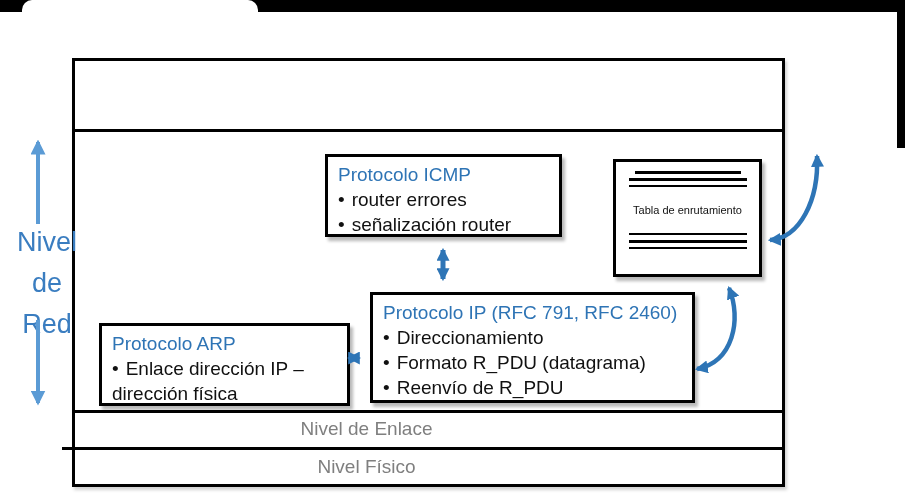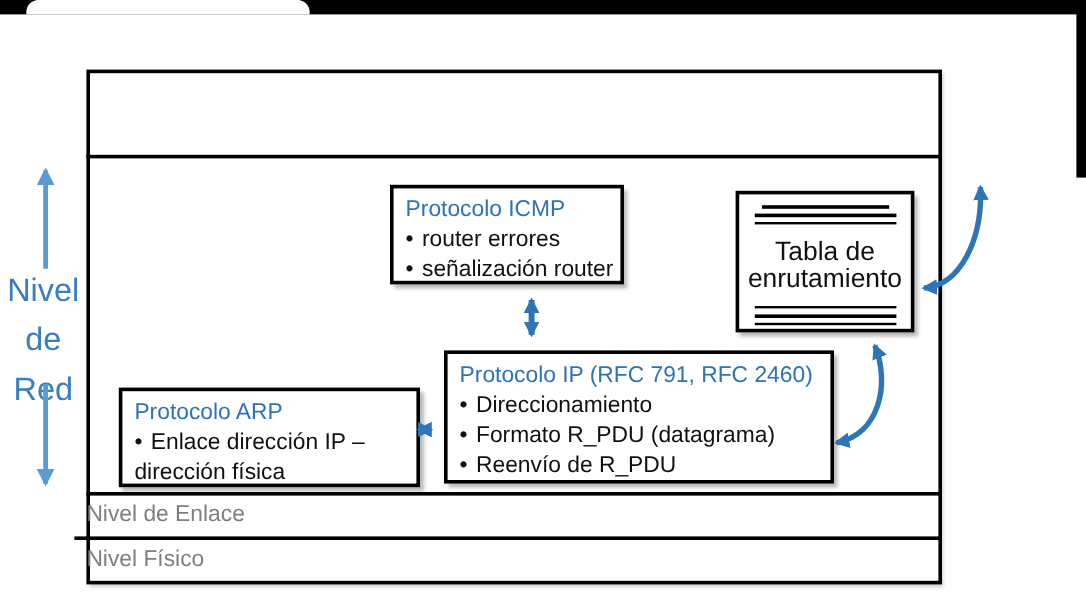--- a/index.html
+++ b/index.html
@@ -15,44 +15,44 @@
 
   
   .frame{position:absolute;left:72px;top:58px;width:713px;height:429px;
     border:3px solid #000;box-sizing:border-box;background:transparent;
     box-shadow:2px 3px 3px rgba(0,0,0,0.18);z-index:1;}
   .hdiv{position:absolute;height:3px;background:#000;left:72px;width:713px;z-index:1;}
   .tick{position:absolute;left:62px;top:447px;width:12px;height:3px;background:#000;z-index:1;}
 
   .layer-label{position:absolute;color:#7f7f7f;z-index:2;}
   .transport-label{left:92px;top:82px;font-size:20px;}
-  .row-label{left:72px;width:589px;text-align:left;font-size:19px;}
+  .row-label{left:72px;width:589px;text-align:center;font-size:19px;}
   .link-label{top:418px;}
   .physical-label{top:456px;}
 
   
   .side-label{position:absolute;left:0;top:222px;width:72px;text-align:center;
-    color:#3a7dc0;font-size:27px;line-height:41px;z-index:2;}
+    color:#3a7dc0;font-size:27px;line-height:41px;z-index:2;padding-left:11px;}
 
   
   .pbox{position:absolute;background:#fff;border:3px solid #000;box-sizing:border-box;
     box-shadow:3px 4px 3px rgba(0,0,0,0.28);z-index:3;color:#111;}
   .pbox .inner{padding:5px 10px 4px 10px;}
   .ptitle{color:#2e74b5;font-size:19px;line-height:25px;white-space:nowrap;}
   .pline{font-size:19px;line-height:25px;}
   .pline .dot{margin-right:7px;}
   .nowrap{white-space:nowrap;}
 
-  #icmp-box{left:325px;top:154px;width:195px;height:83px;}
+  #icmp-box{left:325px;top:154px;width:237px;height:83px;}
   #rp-box{left:673px;top:13px;width:224px;height:132px;}
   #ip-box{left:370px;top:292px;width:325px;height:111px;}
   #arp-box{left:99px;top:323px;width:251px;height:83px;}
   #rt-box{left:613px;top:159px;width:149px;height:118px;text-align:center;}
 
-  #rt-box .rt-text{font-size:22px;line-height:22px;margin-top:12px;color:#111;}
+  #rt-box .rt-text{font-size:11px;line-height:22px;margin-top:12px;color:#111;}
   .tline{background:#000;margin:4.5px auto 0 auto;}
   .tl-a{width:106px;height:2.5px;margin-top:9px;}
   .tl-b{width:118px;height:2.5px;}
   .tl-c{width:118px;height:2px;}
   .tl-d{width:118px;height:2px;margin-top:12px;}
   .tl-e{width:118px;height:3px;}
   .tl-f{width:118px;height:2px;}
 
   
   #arrows{position:absolute;left:0;top:0;width:905px;height:498px;z-index:5;pointer-events:none;}

